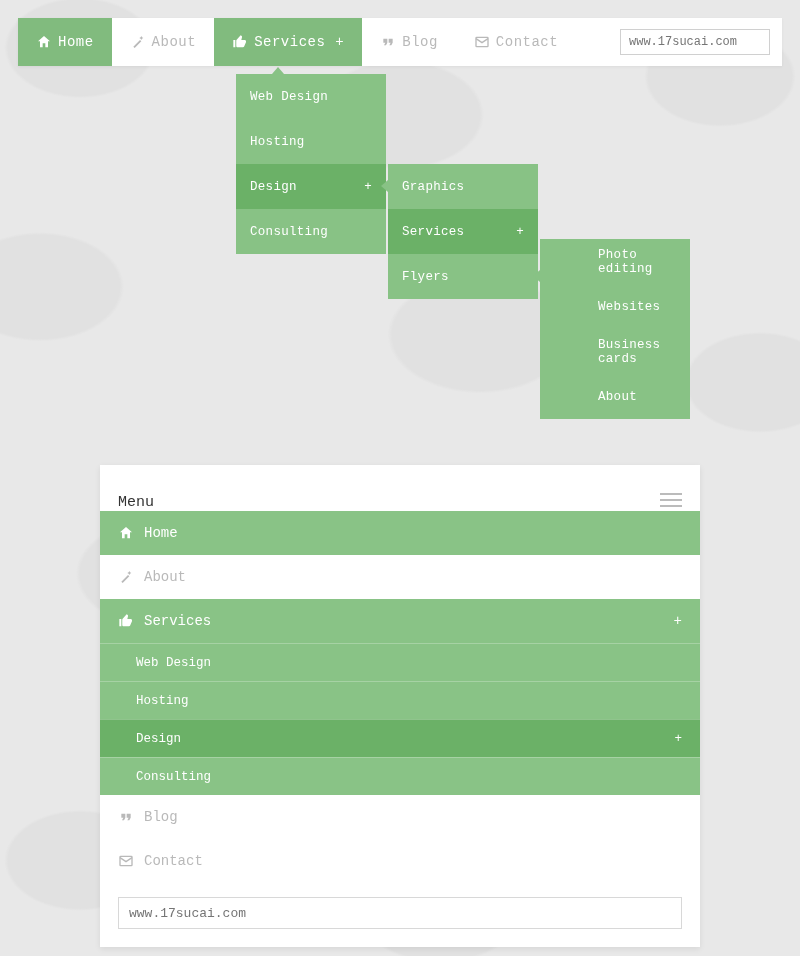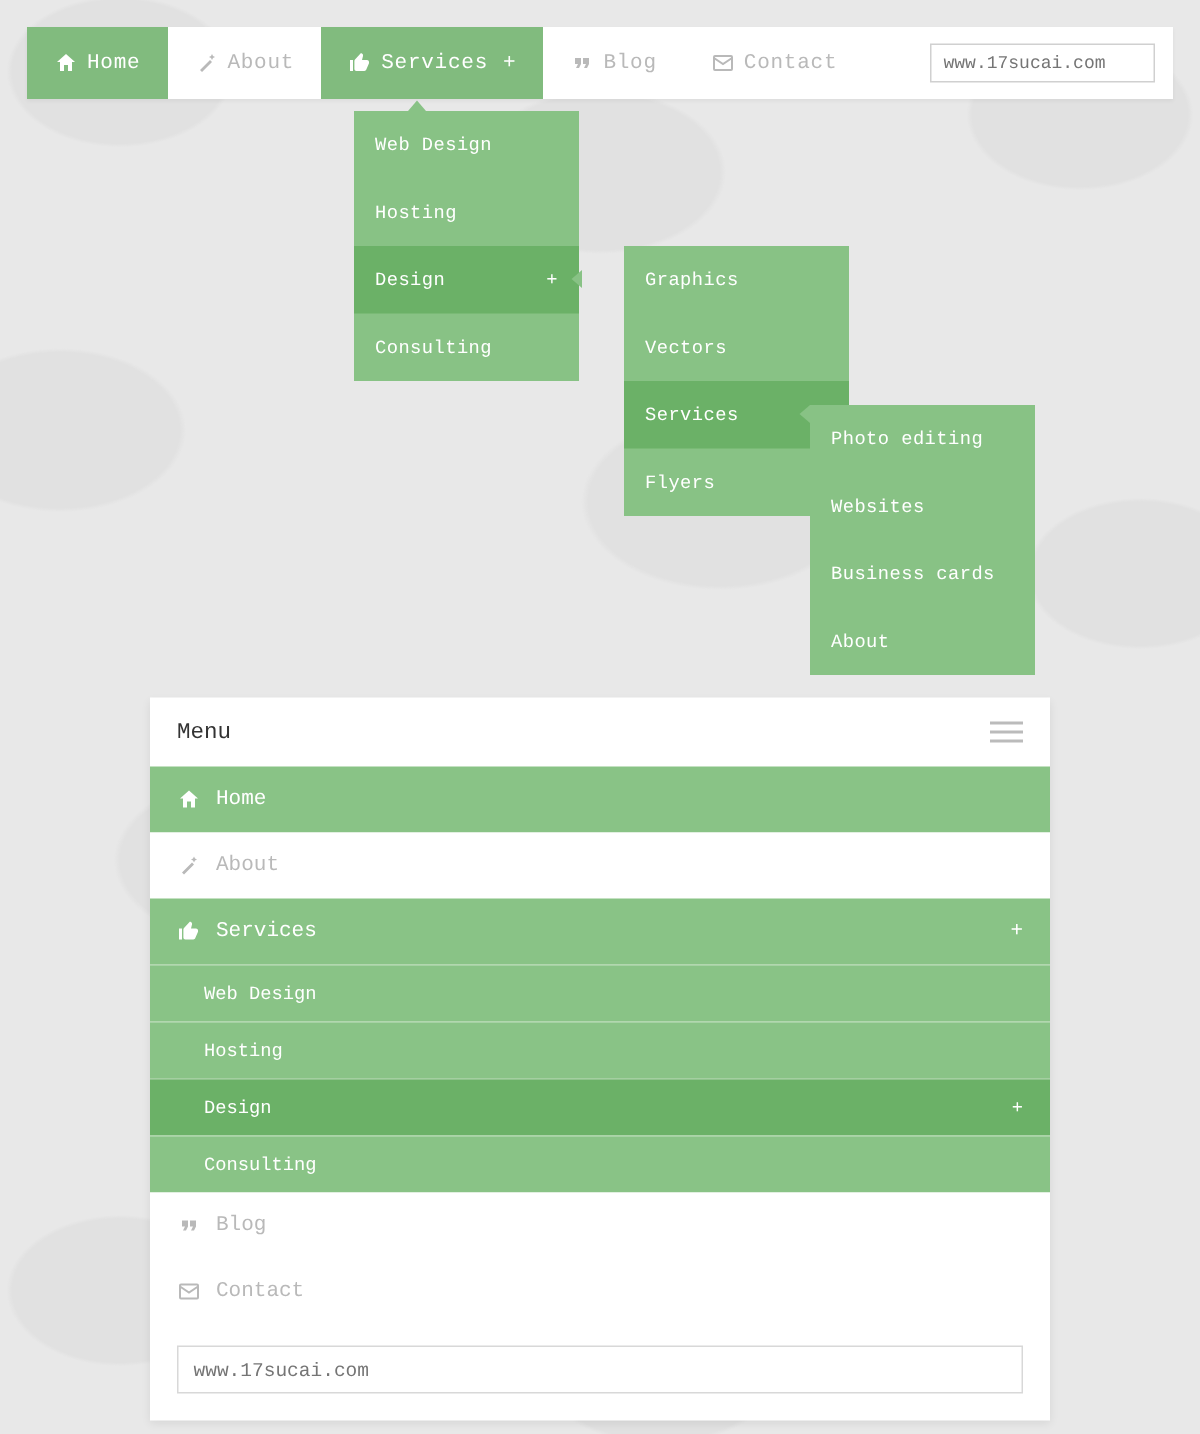--- a/index.html
+++ b/index.html
@@ -85,21 +85,21 @@
     }
     
     .mobile-card {
       position: absolute;
       top: 465px; left: 100px; right: 100px;
       background: #fff;
       box-shadow: 0 2px 6px rgba(0,0,0,0.08);
       padding-bottom: 18px;
     }
     .mobile-header {
-      display: flex; align-items: center; justify-content: space-between;
+      display: flex; align-items: flex-end; justify-content: space-between;
       height: 46px; padding: 0 18px;
       font-size: 15px; color: #333; gap: 28px;
     }
     .hamburger { width: 22px; }
     .hamburger span { display:block; height:2px; background:#bbb; margin:4px 0; }
     .mrow {
       display:flex; align-items:center; gap:10px;
       height:44px; padding:0 18px;
       font-size:14px; cursor:pointer;
     }
@@ -180,38 +180,35 @@
   <div class="fly-item selected">
       <span>Design</span>
       <span>+</span>
     </div>
   <div class="fly-item">
       <span>Consulting</span>
     </div>
 </div>
 
 <div class="fly-tick left-tri" style="top:180px; left:381px;"></div>
-<div class="flyout" style="top:164px; left:388px;margin-left:28px;">
+<div class="flyout" style="top:164px; left:388px;">
   <div class="fly-item">
       <span>Graphics</span>
-    </div>
-  <div class="fly-item">
-      <span>Vectors</span>
     </div>
   <div class="fly-item selected">
       <span>Services</span>
       <span>+</span>
     </div>
   <div class="fly-item">
       <span>Flyers</span>
     </div>
 </div>
 
 <div class="fly-tick left-tri" style="top:270px; left:533px;"></div>
-<div class="flyout" style="top:270px; left:540px;">
+<div class="flyout" style="top:239px; left:540px;padding-left:44px;">
   <div class="fly-item">
       <span>Photo editing</span>
     </div>
   <div class="fly-item">
       <span>Websites</span>
     </div>
   <div class="fly-item">
       <span>Business cards</span>
     </div>
   <div class="fly-item">

